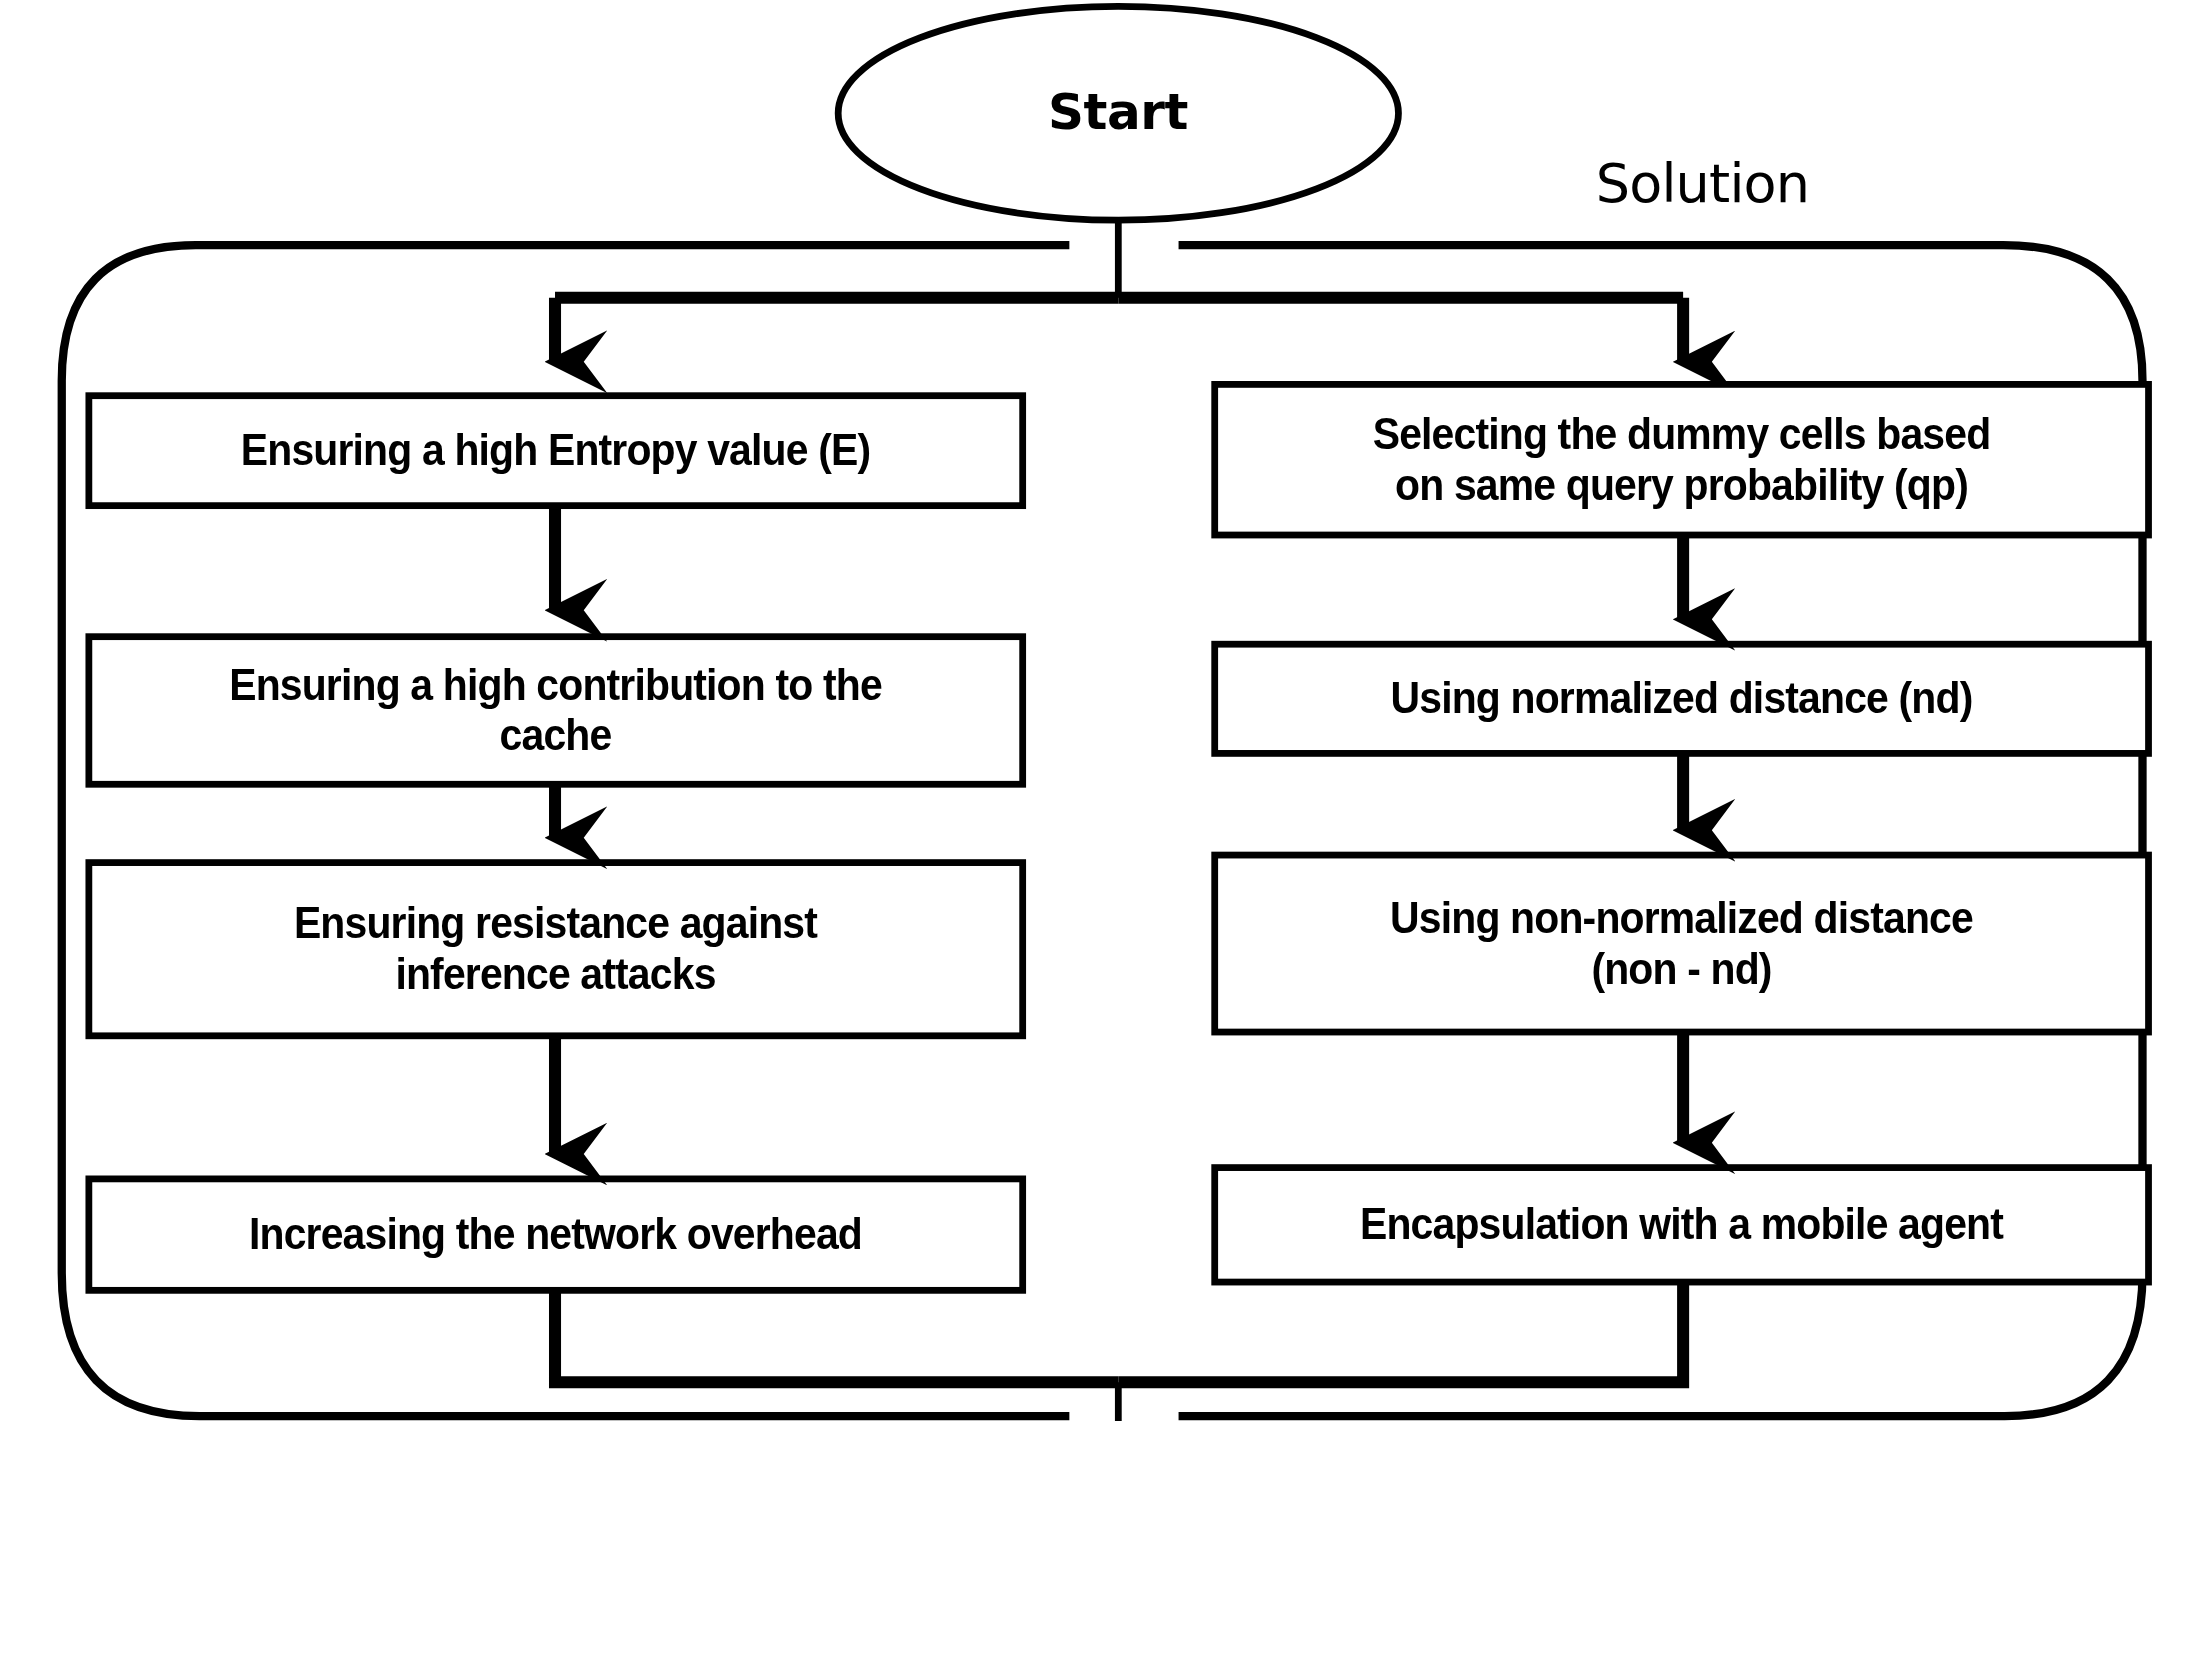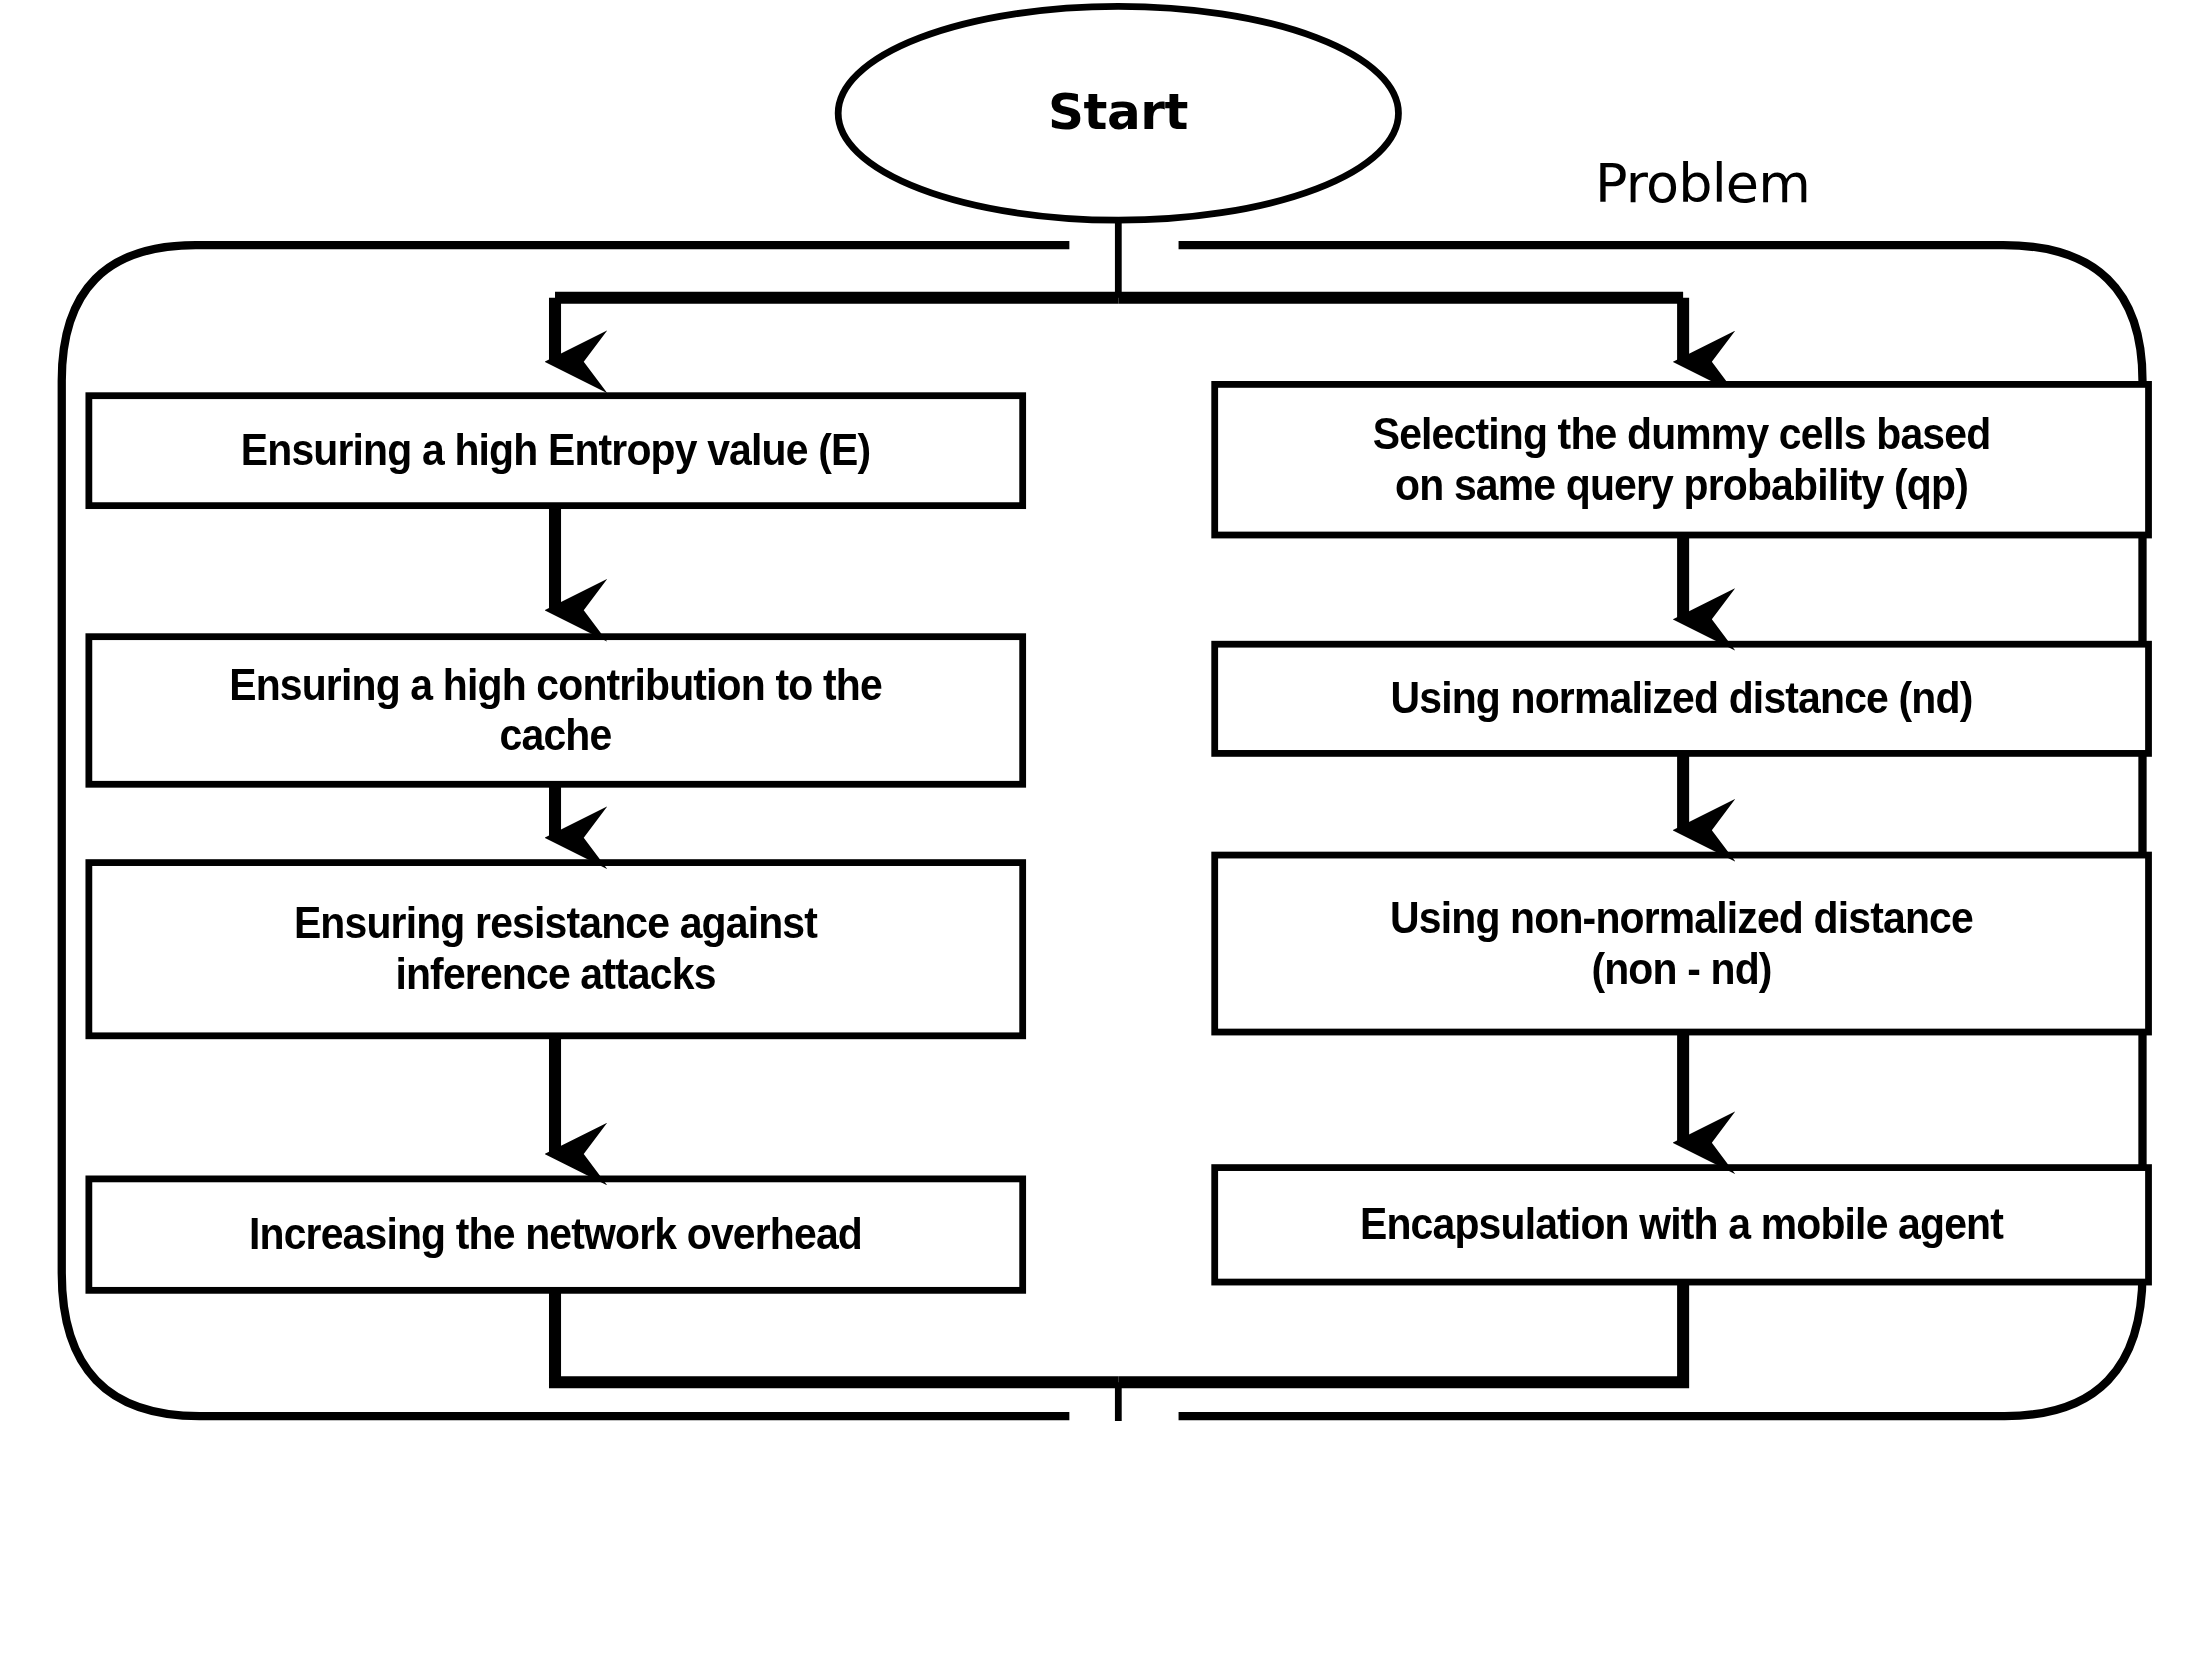--- a/index.html
+++ b/index.html
@@ -146,21 +146,21 @@
     <path class="stroke connector" d="M 2235 1702 L 2235 1835 L 1485 1835"></path>
 
     <path class="stroke connector-thin" marker-end="url(#arrowhead)" d="M 1485 1835 L 1485 1930"></path>
 
   </svg>
 
   <div class="txt terminator-label center-wrap" style="left:838px; top:81px; width:560px; height:63px;">Start</div>
 
 
 
-  <div class="txt column-label center-wrap" style="left:1499px; top:151px; width:407px; height:65px;">Problem</div>
+  <div class="txt column-label center-wrap" style="left:1499px; top:151px; width:407px; height:65px;">Solution</div>
 
   <div class="txt box-label center-wrap" style="left:96px; top:395px; width:919px; height:110px;">Ensuring a high Entropy value (E)</div>
 
   <div class="txt box-label center-wrap" style="left:96px; top:636px; width:919px; height:148px;">Ensuring a high contribution to the
 cache</div>
 
   <div class="txt box-label center-wrap" style="left:96px; top:862px; width:919px; height:173px;">Ensuring resistance against
 inference attacks</div>
 
   <div class="txt box-label center-wrap" style="left:96px; top:1179px; width:919px; height:111px;">Increasing the network overhead</div>

